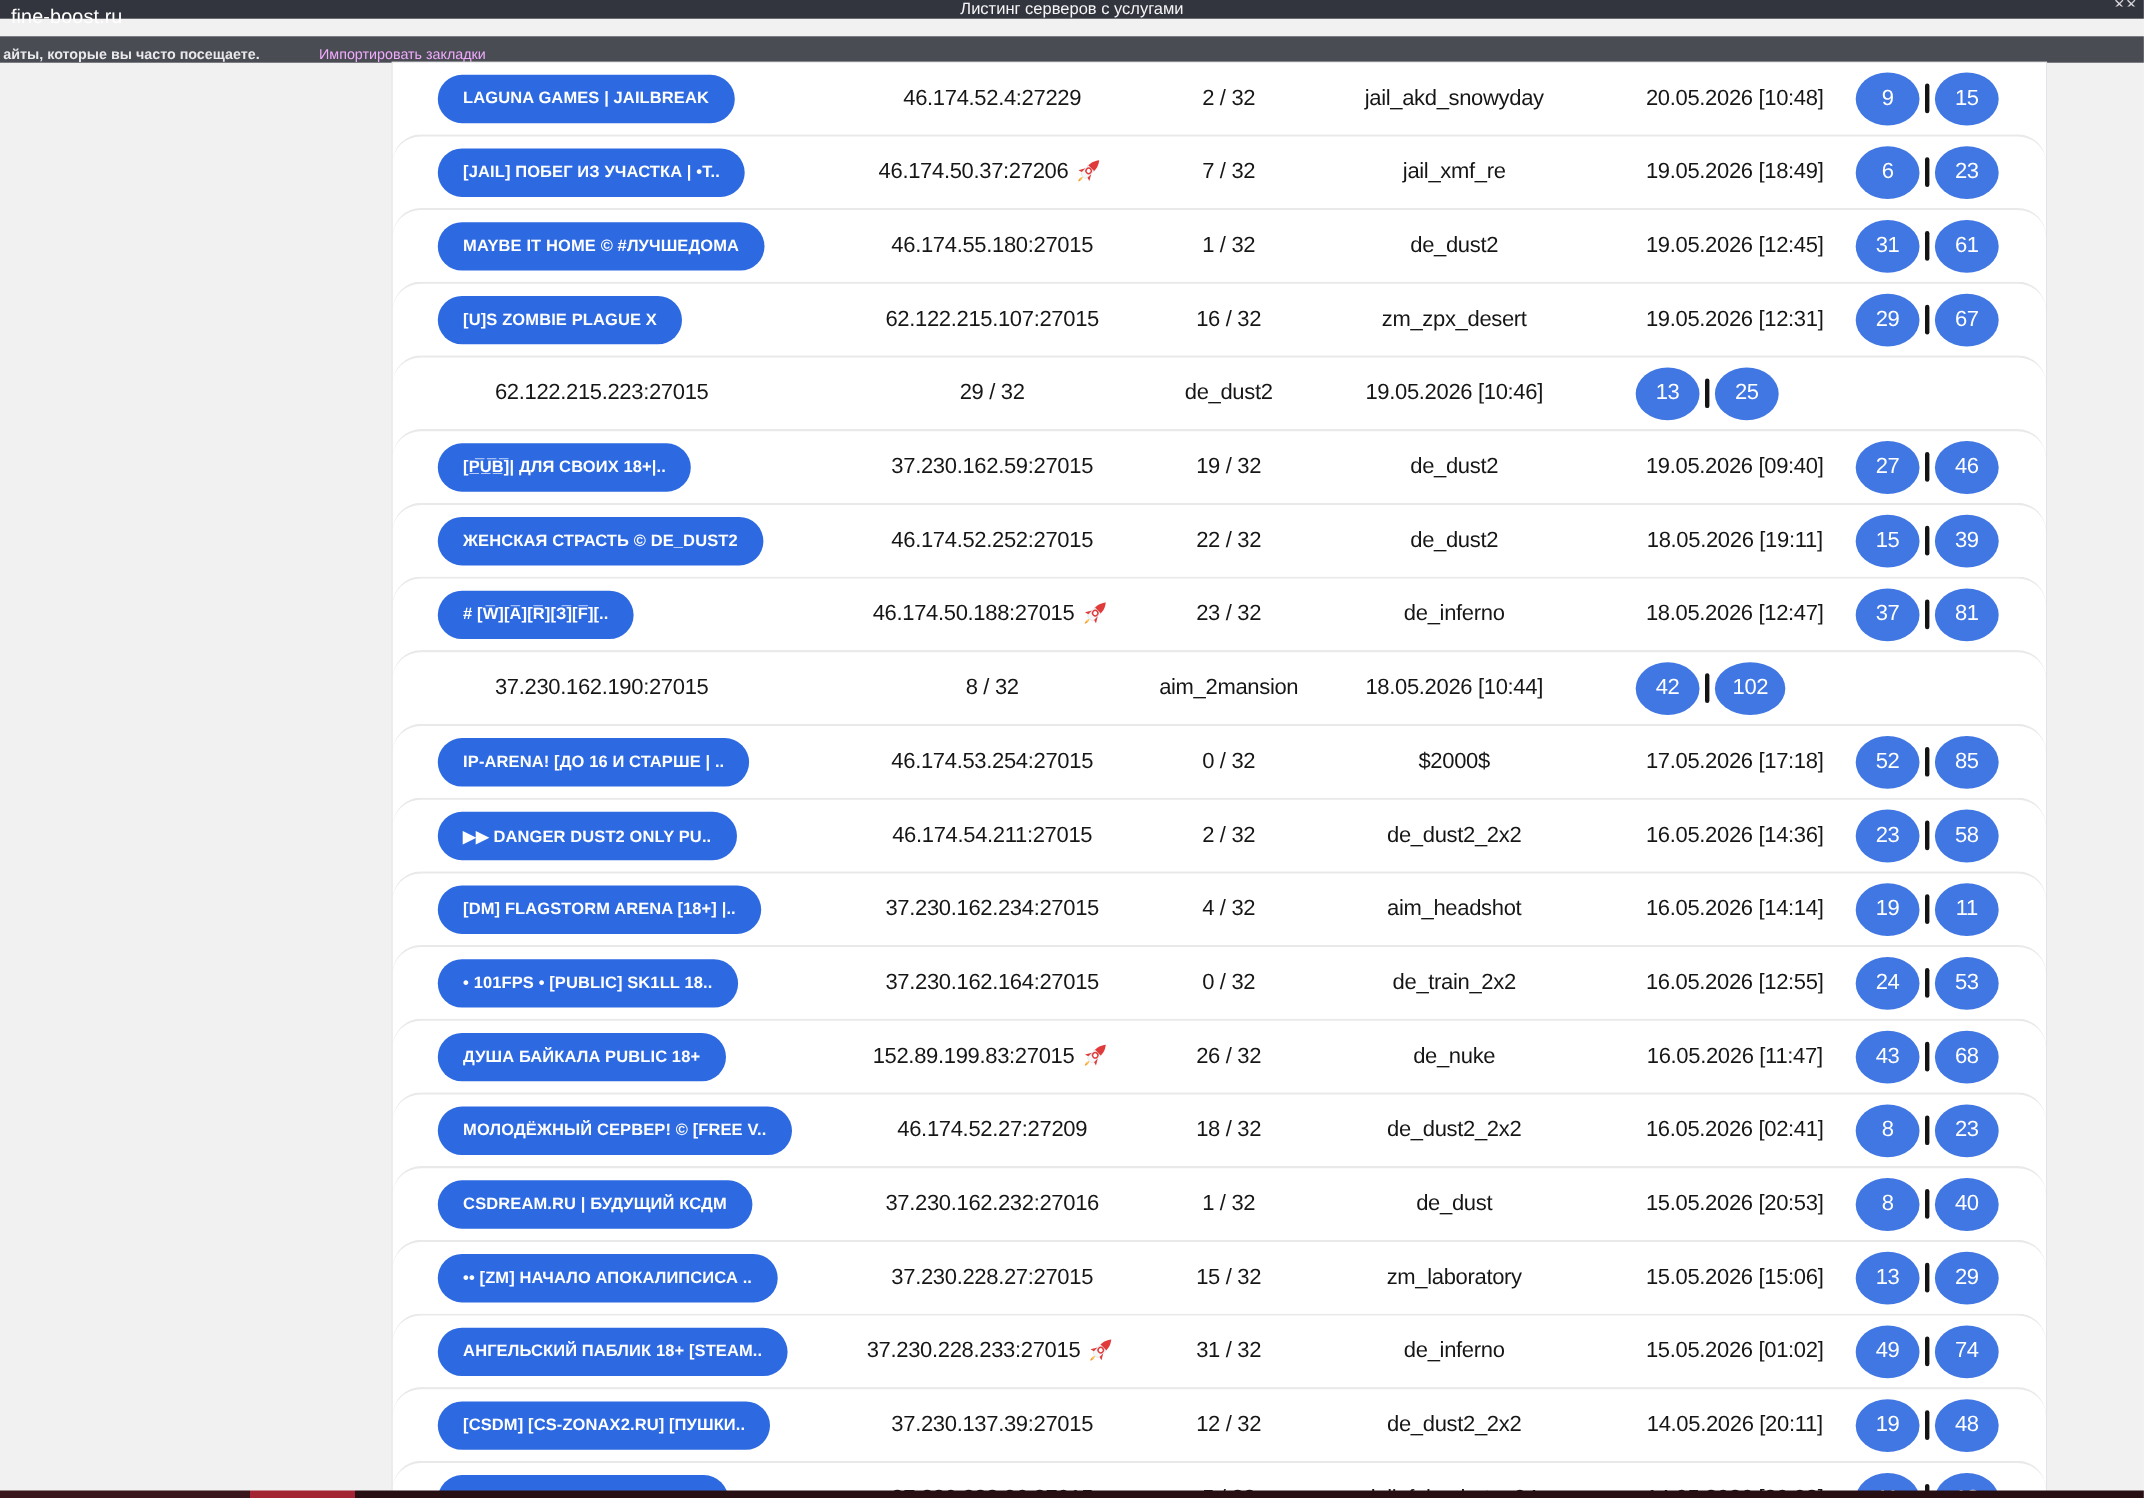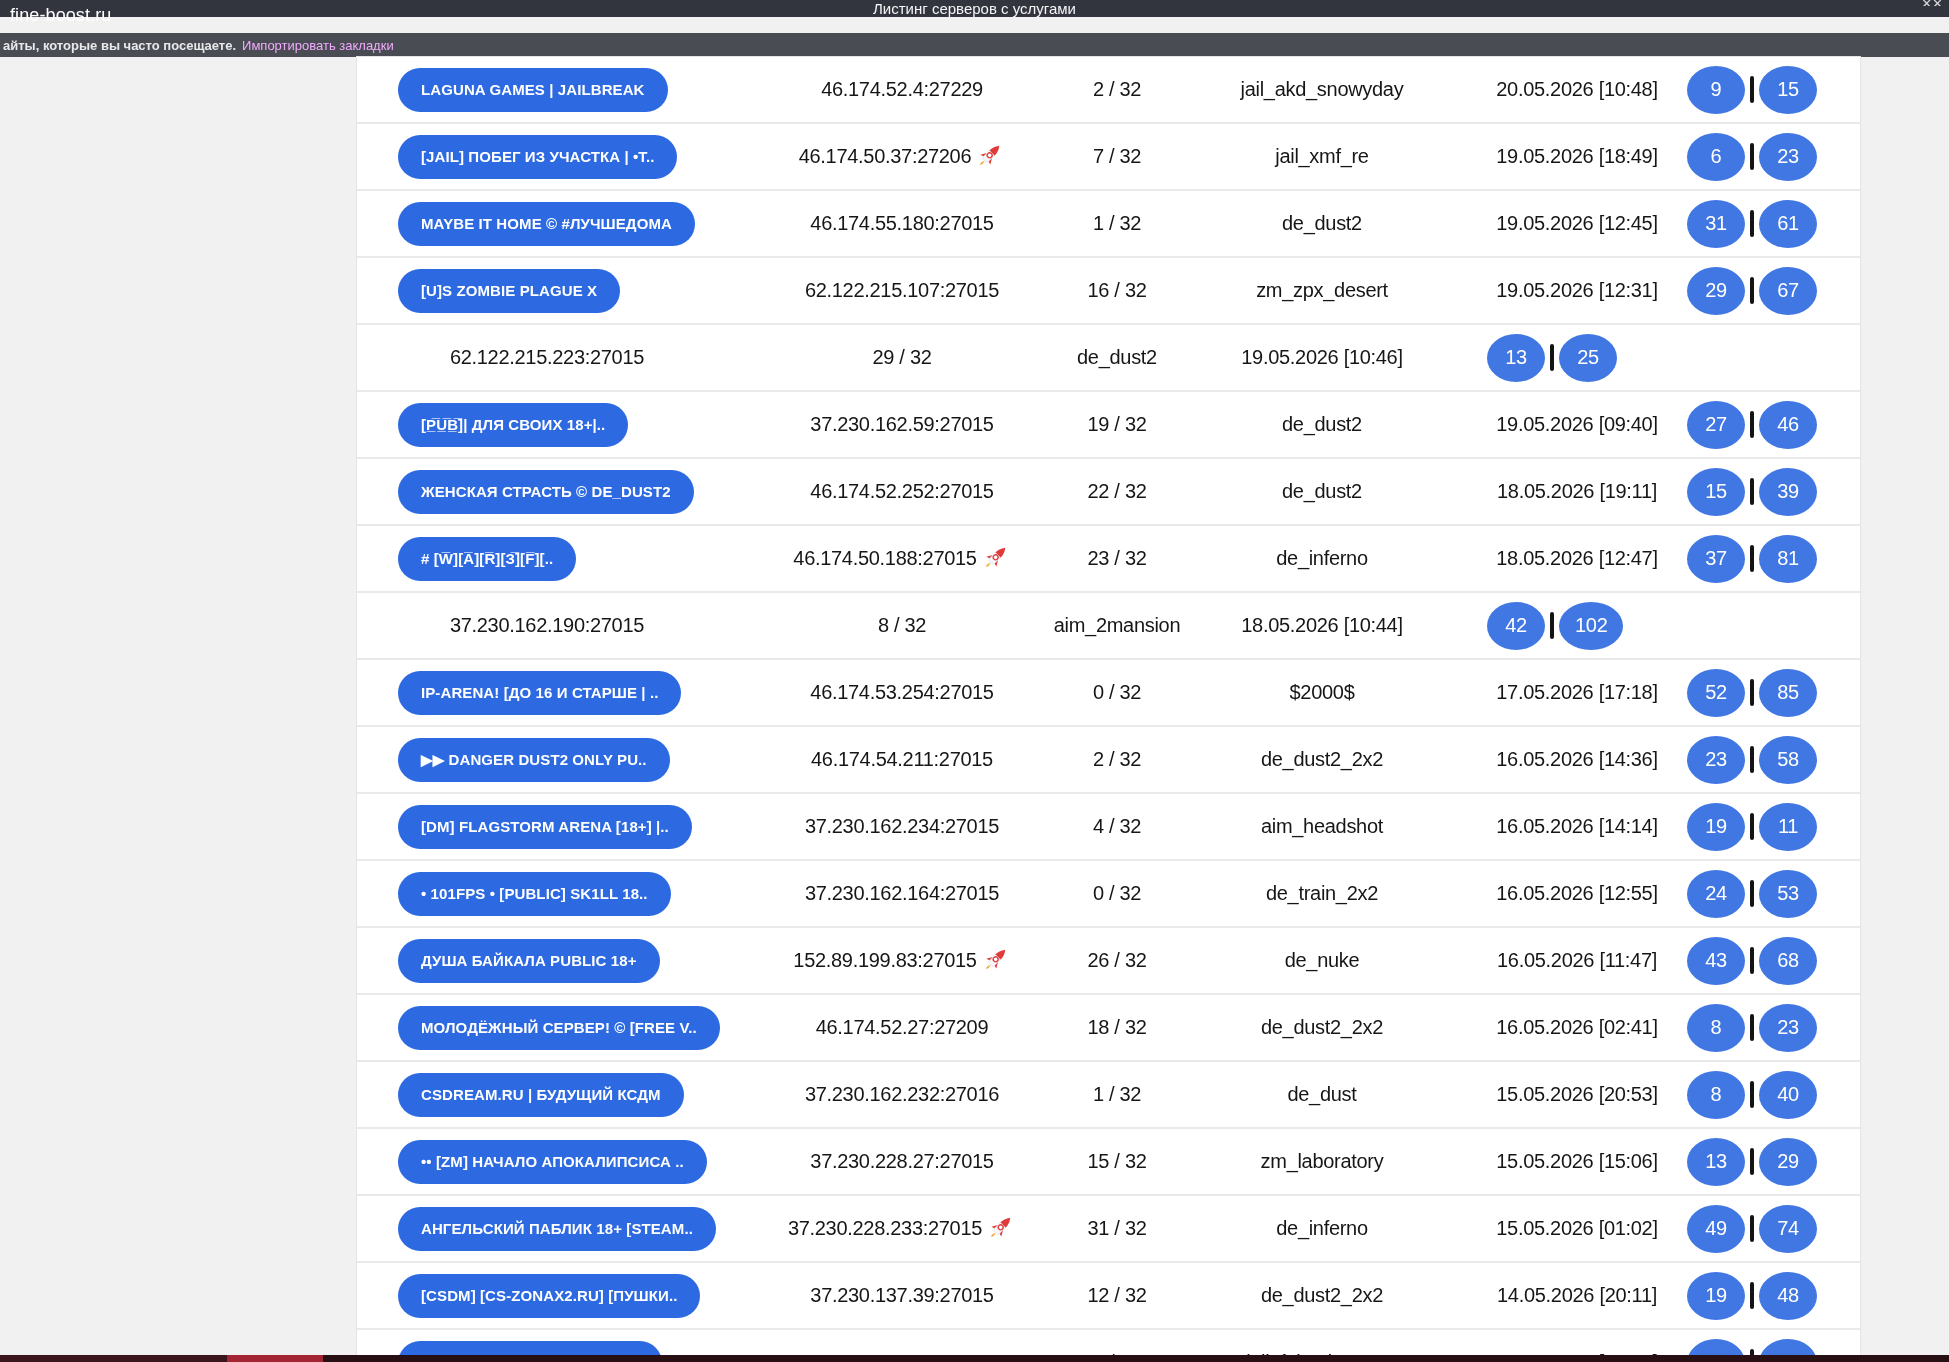--- a/index.html
+++ b/index.html
@@ -19,34 +19,35 @@
   }
   .page-title{
     width:100%;text-align:center;color:#f5f5f7;font-size:15px;
   }
   .clipped-frag{
     position:absolute;right:6px;top:-4px;height:10px;overflow:hidden;
     color:#d8d8dc;font-size:13px;
   }
   .bookmarksbar{
     position:absolute;left:0;top:33px;width:1949px;height:24px;
-    background:#4a4c54;display:flex;align-items:center;
+    background:#4a4c54;display:flex;align-items:flex-end;gap:48px;
   }
   .bm-hint{color:#e9e9ec;font-size:13px;font-weight:bold;margin-left:3px;white-space:nowrap;}
   .bm-link{color:#f0abfc;font-size:13px;margin-left:6px;white-space:nowrap;}
   
   .content{
     position:absolute;left:357px;top:57px;width:1503px;height:1305px;
     background:#ffffff;overflow:hidden;
     box-shadow:0 0 0 1px #e4e4e6;
   }
   .server-row{
     height:65px;display:grid;
     grid-template-columns:380px 330px 100px 310px 200px 1fr;
     align-items:center;
+    border-radius:26px;
   }
   .server-row + .server-row{border-top:2px solid #e9e9ea;}
   .cell{display:flex;align-items:center;justify-content:center;
     color:#161616;font-size:20px;letter-spacing:-0.3px;white-space:nowrap;}
   .cell-name{justify-content:flex-start;padding-left:41px;}
   .name-pill{
     background:#2d6ae2;color:#ffffff;border:0;cursor:pointer;
     height:44px;border-radius:23px;display:inline-flex;align-items:center;
     padding:0 23px;font-family:"Liberation Sans", sans-serif;
     font-size:15px;font-weight:bold;letter-spacing:0.1px;white-space:nowrap;

